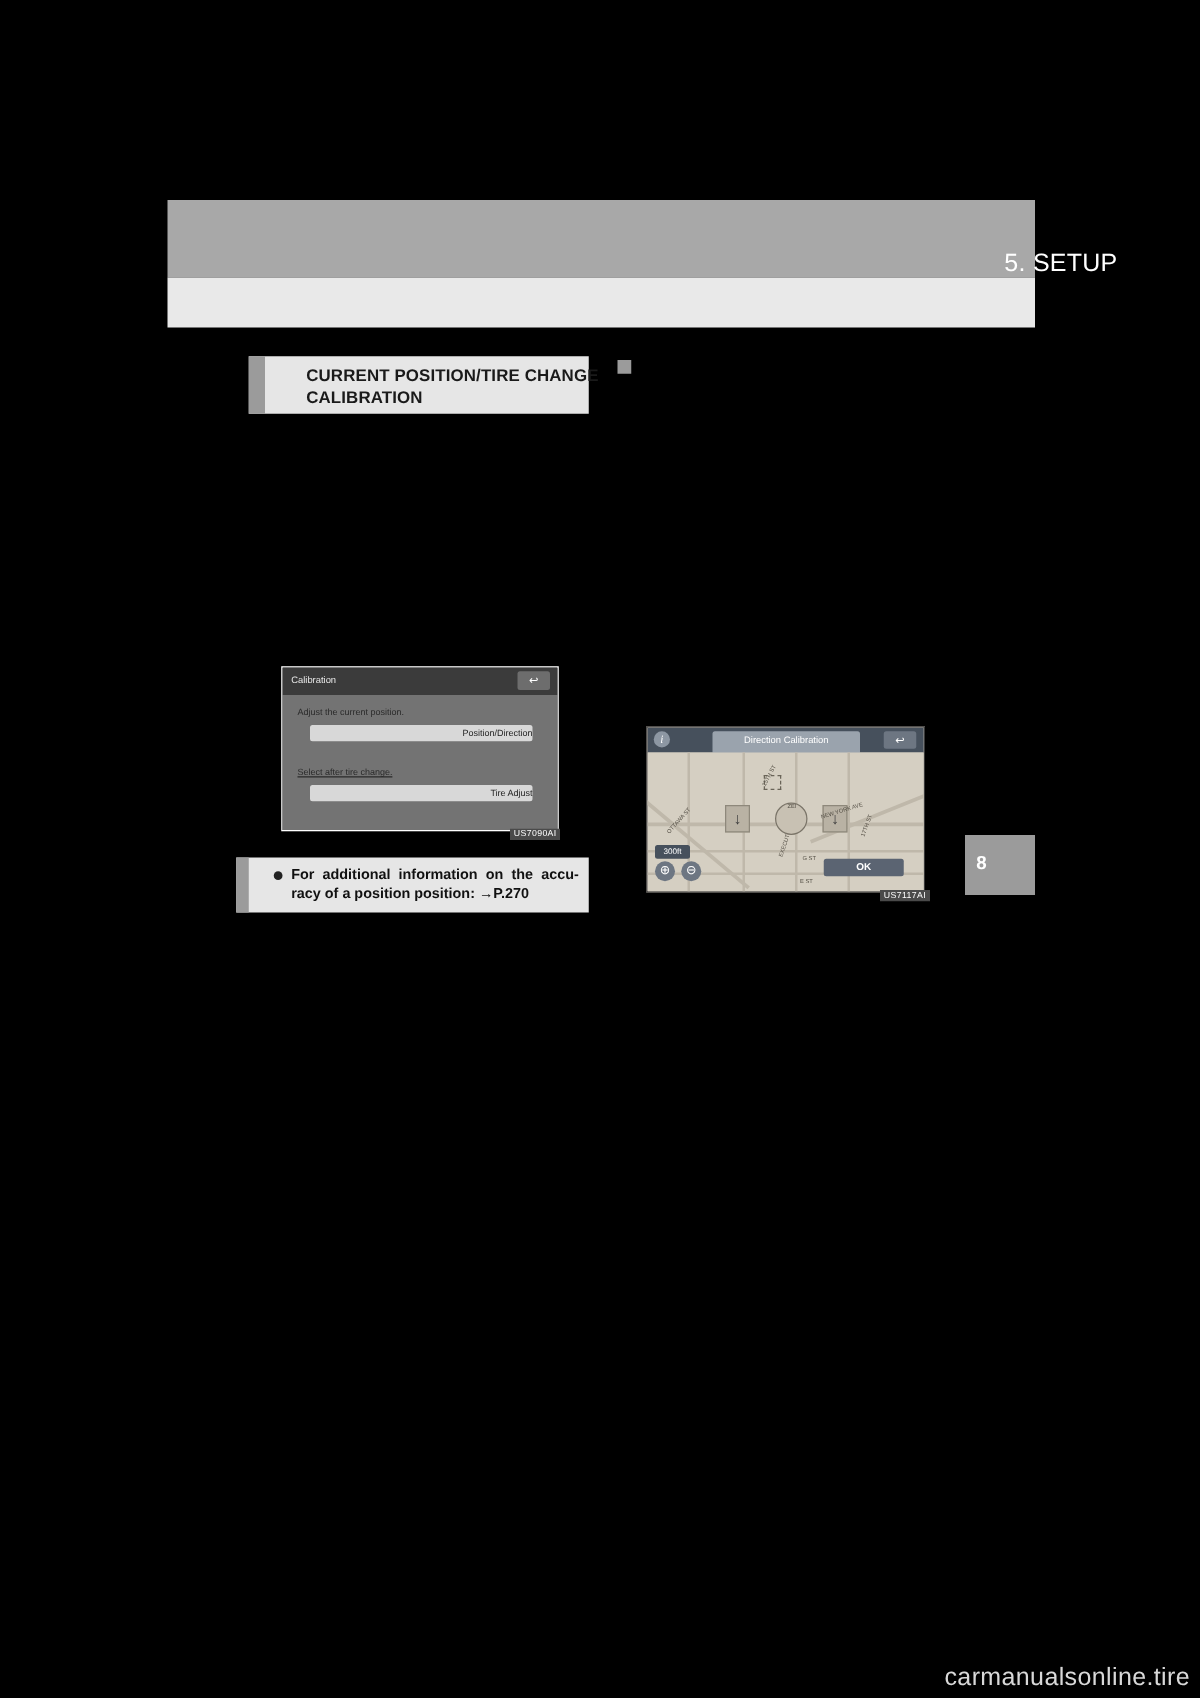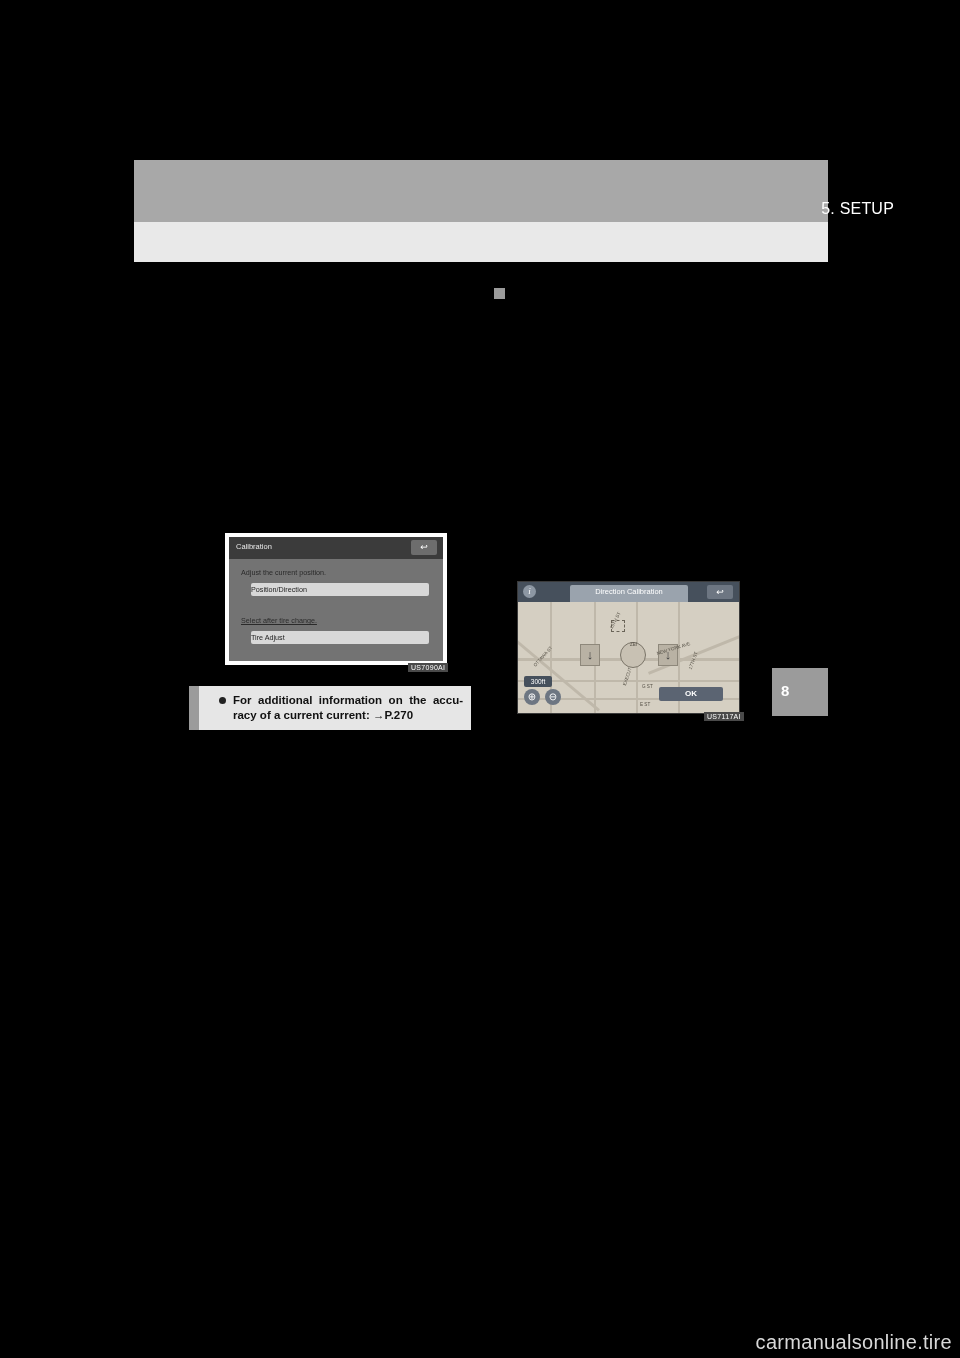--- a/index.html
+++ b/index.html
@@ -31,21 +31,21 @@
     left: 134px;
     top: 160px;
     width: 694px;
     height: 62px;
     background: #a8a8a8;
   }
   .header-title {
     position: absolute;
     right: 66px;
     top: 200px;
-    font-size: 16px;
+    font-size: 20px;
     color: #ffffff;
     font-weight: normal;
     letter-spacing: 0.2px;
   }
   .header-sub {
     position: absolute;
     left: 134px;
     top: 222px;
     width: 694px;
     height: 40px;
@@ -86,21 +86,21 @@
   }
 
   
   .shot1 {
     position: absolute;
     left: 225px;
     top: 533px;
     width: 222px;
     height: 132px;
     background: #2e2e2e;
-    border: 4px solid #ffffff;
+    border: 1px solid #ffffff;
     box-sizing: border-box;
     overflow: hidden;
   }
   .shot1 .topbar {
     position: absolute;
     left: 0; top: 0;
     width: 100%;
     height: 22px;
     background: #3b3b3b;
   }
@@ -140,21 +140,21 @@
   .shot1 .lbl.l2 { top: 57px; text-decoration: underline; }
   .shot1 .wbtn {
     position: absolute;
     left: 22px;
     width: 178px;
     height: 13px;
     background: #d8d8d8;
     border-radius: 2px;
     font-size: 7.2px;
     color: #1d1d1d;
-    text-align: left;
+    text-align: right;
     line-height: 13px;
   }
   .shot1 .wbtn.b1 { top: 24px; }
   .shot1 .wbtn.b2 { top: 72px; }
 
   .shot1-code {
     position: absolute;
     left: 408px;
     top: 663px;
     background: #4a4a4a;
@@ -381,39 +381,42 @@
 </style>
 </head>
 <body>
 
 <div class="page">
 
   <div class="header-band"></div>
   <div class="header-title">5. SETUP</div>
   <div class="header-sub"></div>
 
+  <div class="section-head">
+    <div class="section-head-text">CURRENT POSITION/TIRE CHANGE CALIBRATION</div>
+  </div>
 
   <div class="right-bullet"></div>
 
   <div class="shot1">
     <div class="topbar"></div>
     <div class="title">Calibration</div>
     <div class="backbtn">↩</div>
     <div class="body">
       <div class="lbl l1">Adjust the current position.</div>
       <div class="wbtn b1">Position/Direction</div>
       <div class="lbl l2">Select after tire change.</div>
       <div class="wbtn b2">Tire Adjust</div>
     </div>
   </div>
   <div class="shot1-code">US7090AI</div>
 
   <div class="notebox">
     <div class="bullet"></div>
-    <div class="txt"><span>For additional information on the accu-racy of a current current: </span><span>→</span><span>P.270</span></div>
+    <div class="txt"><span>For additional information on the accu-racy of a position position: </span><span>→</span><span>P.270</span></div>
   </div>
 
   <div class="shot2">
     <div class="maptop"></div>
     <div class="info-icon">i</div>
     <div class="maptitle">Direction Calibration</div>
     <div class="backbtn2">↩</div>
 
     <div class="mapcanvas">
 

